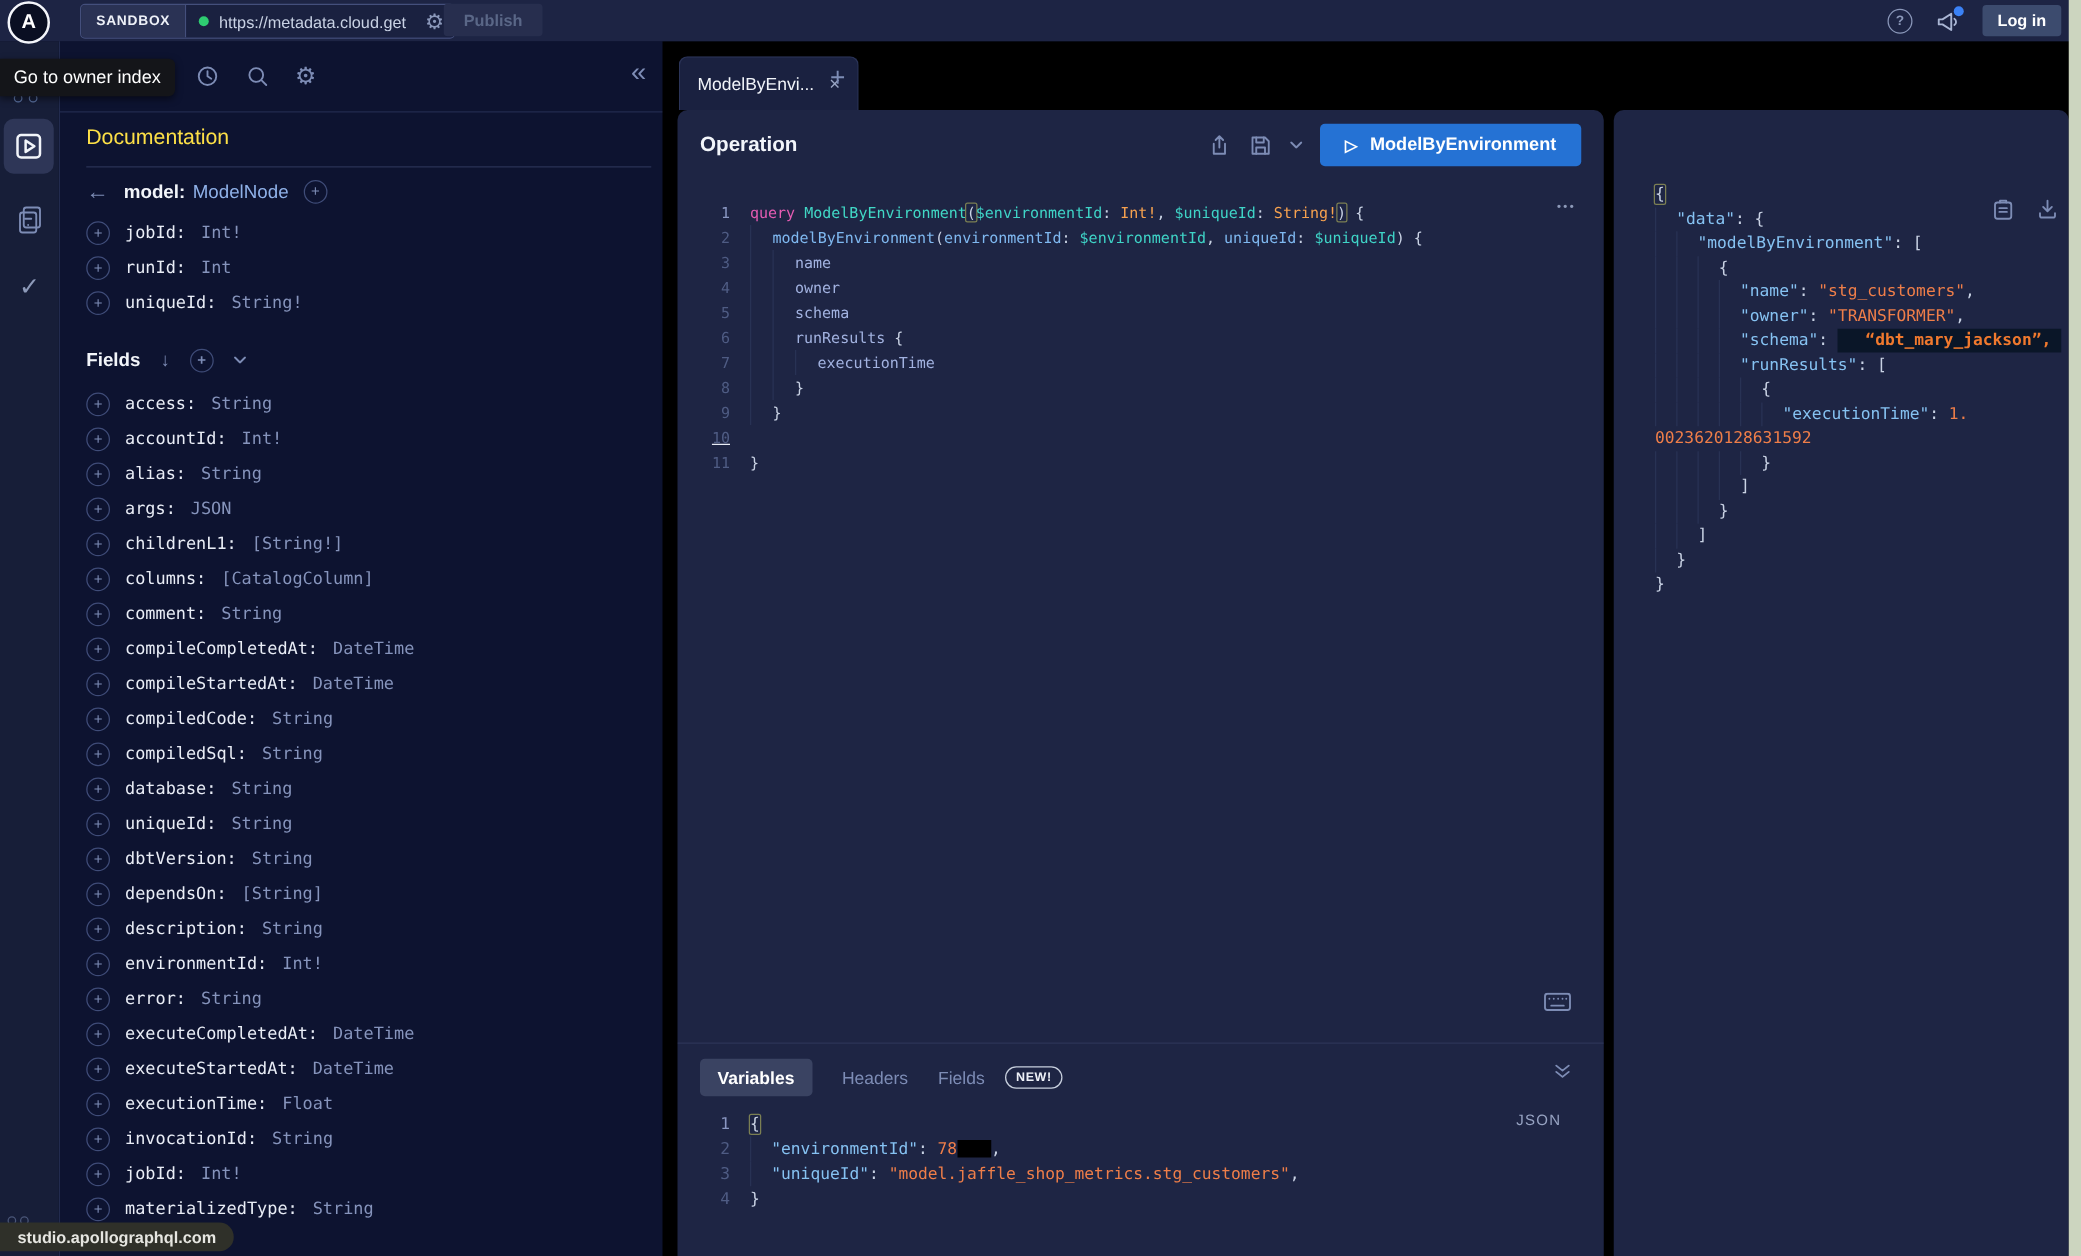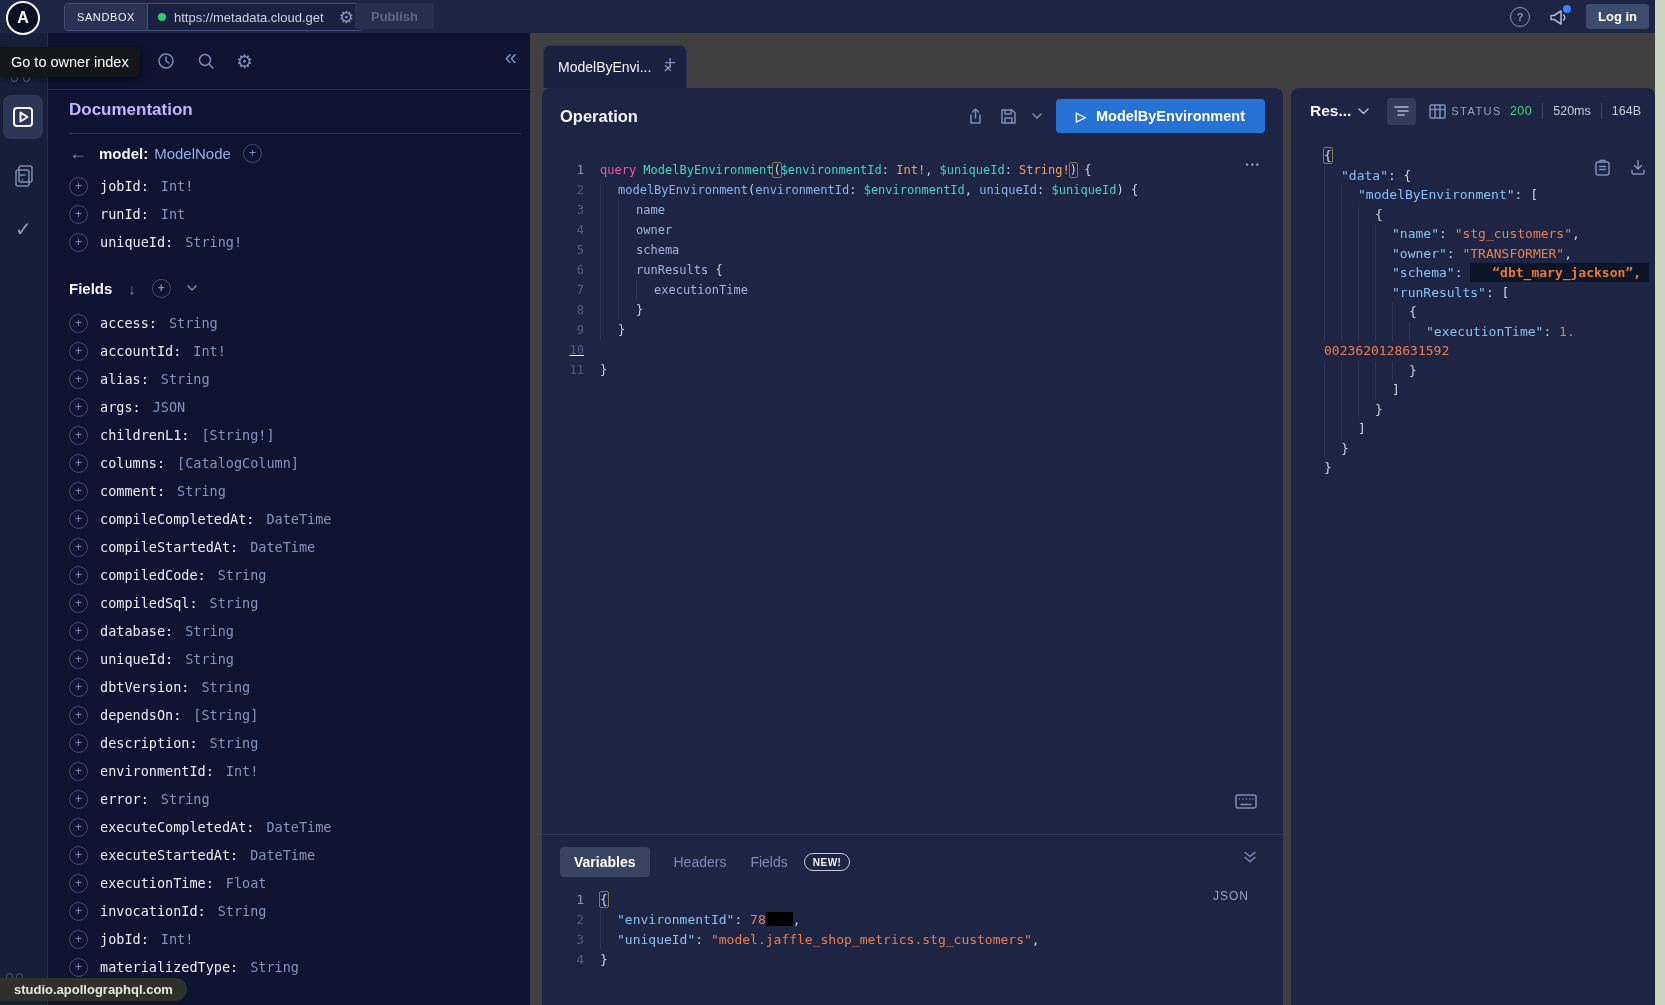--- a/index.html
+++ b/index.html
@@ -6,21 +6,21 @@
   .screen{position:relative;width:1665px;height:1005px;overflow:hidden;
     font-family:"Liberation Sans",sans-serif;color:#e9edf6;background:#0a0f22;}
   svg{display:block;}
 
   
   .topbar{position:absolute;left:0;top:0;width:100%;height:33px;background:#1d2444;display:flex;align-items:center;z-index:20;}
   .logo{position:absolute;left:6px;top:1px;width:30px;height:30px;border:2px solid #f4f6fb;border-radius:50%;
     display:flex;align-items:center;justify-content:center;font-weight:bold;font-size:16px;color:#fff;background:#0a0f22;z-index:30;}
   .urlgroup{position:absolute;left:64px;top:3px;display:flex;height:26px;border:1px solid #444f7c;border-radius:4px;overflow:hidden;}
   .sandbox-chip{display:flex;align-items:center;padding:0 12px;background:#2a3254;border-right:1px solid #444f7c;
-    font-size:11px;font-weight:normal;letter-spacing:.6px;color:#eef1f8;}
+    font-size:11px;font-weight:bold;letter-spacing:.6px;color:#eef1f8;}
   .urlbox{display:flex;align-items:center;gap:8px;background:#1a2140;padding:0 8px 0 10px;width:196px;}
   .greendot{width:8px;height:8px;border-radius:50%;background:#2ecc71;flex:none;}
   .urltext{font-size:13px;color:#c9d2e4;white-space:nowrap;overflow:hidden;flex:1;}
   .publish{position:absolute;left:355px;top:3px;height:26px;padding:0 16px;background:#272e4e;border-radius:3px;
     display:flex;align-items:center;font-size:13px;font-weight:bold;color:#5a6787;}
   .topbar-right{position:absolute;right:16px;top:0;height:33px;display:flex;align-items:center;gap:18px;}
   .qcircle{width:18px;height:18px;border:1.5px solid #8b98ba;border-radius:50%;display:flex;align-items:center;justify-content:center;
     font-size:11px;font-weight:bold;color:#8b98ba;}
   .mega{position:relative;}
   .mega .notif{position:absolute;right:-3px;top:-3px;width:8px;height:8px;border-radius:50%;background:#3b82f6;}
@@ -38,36 +38,36 @@
   .tooltip{position:absolute;left:0;top:47px;height:30px;padding:0 11px;background:#141519;color:#fff;
     display:flex;align-items:center;font-size:14.5px;border-radius:0 5px 5px 0;z-index:60;box-shadow:0 2px 6px rgba(0,0,0,.5);}
   .statuspill{position:absolute;left:0;bottom:4px;height:23px;padding:0 14px;background:#2f3029;color:#e6e6e1;
     display:flex;align-items:center;font-size:13px;font-weight:bold;border-radius:0 12px 12px 0;z-index:60;}
 
   
   .docpanel{position:absolute;left:47px;top:33px;bottom:0;width:483px;background:#0d1330;border-left:1px solid #222b4e;overflow:hidden;}
   .doc-toolbar{height:56px;display:flex;align-items:center;gap:20px;padding-left:70px;border-bottom:1px solid #222b4e;position:relative;}
   .doc-collapse{position:absolute;right:14px;top:12px;font-size:22px;color:#7d8cb5;}
   .doc-content{padding:10px 10px 0 21px;}
-  .doc-title{font-size:17px;font-weight:bold;color:#c4b5fd;}
+  .doc-title{font-size:17px;font-weight:normal;color:#fde047;}
   .doc-hr{border:none;border-top:1px solid #2a3355;margin:13px 0 0 0;}
   .crumb{display:flex;align-items:center;height:38px;gap:12px;}
   .crumb .back{font-size:18px;color:#7d8cb5;}
   .crumb .lbl{font-size:15px;font-weight:bold;color:#f2f5fa;}
   .crumb .typ{font-size:15px;color:#8fb1e8;margin-left:-6px;}
   .sec-title{font-size:15px;font-weight:bold;color:#f2f5fa;margin-top:16px;height:24px;display:flex;align-items:center;gap:16px;}
   .pluscirc{width:17px;height:17px;border:1.5px solid #3f4c78;border-radius:50%;display:flex;align-items:center;justify-content:center;
     color:#7d8cb5;font-size:12px;line-height:1;flex:none;}
   .frow{display:flex;align-items:center;height:28px;gap:12px;}
   .fname{font-family:"DejaVu Sans Mono",monospace;font-size:13.5px;color:#e9edf6;white-space:pre;}
   .ftype{font-family:"DejaVu Sans Mono",monospace;font-size:13.5px;color:#8694bc;white-space:pre;}
   .fields-wrap{margin-top:9px;}
 
   
-  .workarea{position:absolute;left:530px;top:33px;right:0;bottom:0;background:#404040;}
+  .workarea{position:absolute;left:530px;top:33px;right:0;bottom:0;background:#000000;}
   .tab{position:absolute;left:13px;top:12px;height:43px;padding:0 14px;background:#1a2140;border:1px solid #2b3458;border-bottom:none;
     border-radius:7px 7px 0 0;display:flex;align-items:center;gap:12px;box-sizing:border-box;}
   .tab .ttl{font-size:14px;color:#f2f5fa;}
   .tab .x{font-size:15px;color:#9aa6c4;}
   .newtab{position:absolute;left:134px;top:18px;font-size:21px;color:#7d8cb5;}
 
   .main-panel{position:absolute;left:12px;top:55px;width:741px;bottom:0;background:#1e2544;border-radius:8px 8px 0 0;overflow:hidden;}
   .op-header{height:56px;display:flex;align-items:center;padding:0 18px;}
   .op-title{font-size:16.5px;font-weight:bold;color:#f2f5fa;}
   .op-actions{margin-left:auto;display:flex;align-items:center;gap:14px;}
@@ -417,43 +417,20 @@
         <div class="vars-code" id="vars-editor" style="font-size: 13px;">
             <div class="cl" style="height: 20px;"><span class="ln ln-active">1</span><span class="tok-hb">{</span></div>
             <div class="cl" style="height: 20px;"><span class="ln">2</span><span class="ind" style="width: 16px;"></span><span class="tok-key">"environmentId"</span><span class="tok-p">: </span><span class="tok-num">78</span><span class="tok-red"></span><span class="tok-p">,</span></div>
             <div class="cl" style="height: 20px;"><span class="ln">3</span><span class="ind" style="width: 16px;"></span><span class="tok-key">"uniqueId"</span><span class="tok-p">: </span><span class="tok-str">"model.jaffle_shop_metrics.stg_customers"</span><span class="tok-p">,</span></div>
             <div class="cl" style="height: 20px;"><span class="ln">4</span><span class="tok-p">}</span></div>
           </div>
       </div>
     </section>
 
     <section class="res-panel">
-      <div class="res-header">
-        <span class="res-title">Res...</span>
-        <svg class="res-caret" width="11" height="7" viewBox="0 0 11 7">
-          <path class="icn icn-light" d="M1 1l4.5 4.5L10 1"></path>
-        </svg>
-        <div class="iconbox">
-          <svg width="15" height="12" viewBox="0 0 15 12">
-            <path class="icn icn-light" d="M1 2h13M4 6h10M4 10h6"></path>
-          </svg>
-        </div>
-        <svg class="gridic" width="17" height="15" viewBox="0 0 17 15">
-          <rect class="icn" x="1" y="1" width="15" height="13" rx="1"></rect>
-          <path class="icn" d="M1 5.5h15M6 1v13M11 1v13"></path>
-        </svg>
-        <div class="res-meta">
-          <span class="st-label">STATUS</span>
-          <span class="st-code">200</span>
-          <span class="sep"></span>
-          <span class="st-val">520ms</span>
-          <span class="sep"></span>
-          <span class="st-val">164B</span>
-        </div>
-      </div>
       <div class="res-content">
         <div id="res-code" style="font-size: 13px;">
             <div class="cl" style="height: 19.5px;"><span class="tok-hb">{</span></div>
             <div class="cl" style="height: 19.5px;"><span class="ind" style="width: 16px;"></span><span class="tok-key">"data"</span><span class="tok-p">: {</span></div>
             <div class="cl" style="height: 19.5px;"><span class="ind" style="width: 16px;"></span><span class="ind" style="width: 16px;"></span><span class="tok-key">"modelByEnvironment"</span><span class="tok-p">: [</span></div>
             <div class="cl" style="height: 19.5px;"><span class="ind" style="width: 16px;"></span><span class="ind" style="width: 16px;"></span><span class="ind" style="width: 16px;"></span><span class="tok-p">{</span></div>
             <div class="cl" style="height: 19.5px;"><span class="ind" style="width: 16px;"></span><span class="ind" style="width: 16px;"></span><span class="ind" style="width: 16px;"></span><span class="ind" style="width: 16px;"></span><span class="tok-key">"name"</span><span class="tok-p">: </span><span class="tok-str">"stg_customers"</span><span class="tok-p">,</span></div>
             <div class="cl" style="height: 19.5px;"><span class="ind" style="width: 16px;"></span><span class="ind" style="width: 16px;"></span><span class="ind" style="width: 16px;"></span><span class="ind" style="width: 16px;"></span><span class="tok-key">"owner"</span><span class="tok-p">: </span><span class="tok-str">"TRANSFORMER"</span><span class="tok-p">,</span></div>
             <div class="cl" style="height: 19.5px;"><span class="ind" style="width: 16px;"></span><span class="ind" style="width: 16px;"></span><span class="ind" style="width: 16px;"></span><span class="ind" style="width: 16px;"></span><span class="tok-key">"schema"</span><span class="tok-p">: </span><span class="tok-strsel">“dbt_mary_jackson”,</span></div>
             <div class="cl" style="height: 19.5px;"><span class="ind" style="width: 16px;"></span><span class="ind" style="width: 16px;"></span><span class="ind" style="width: 16px;"></span><span class="ind" style="width: 16px;"></span><span class="tok-key">"runResults"</span><span class="tok-p">: [</span></div>

